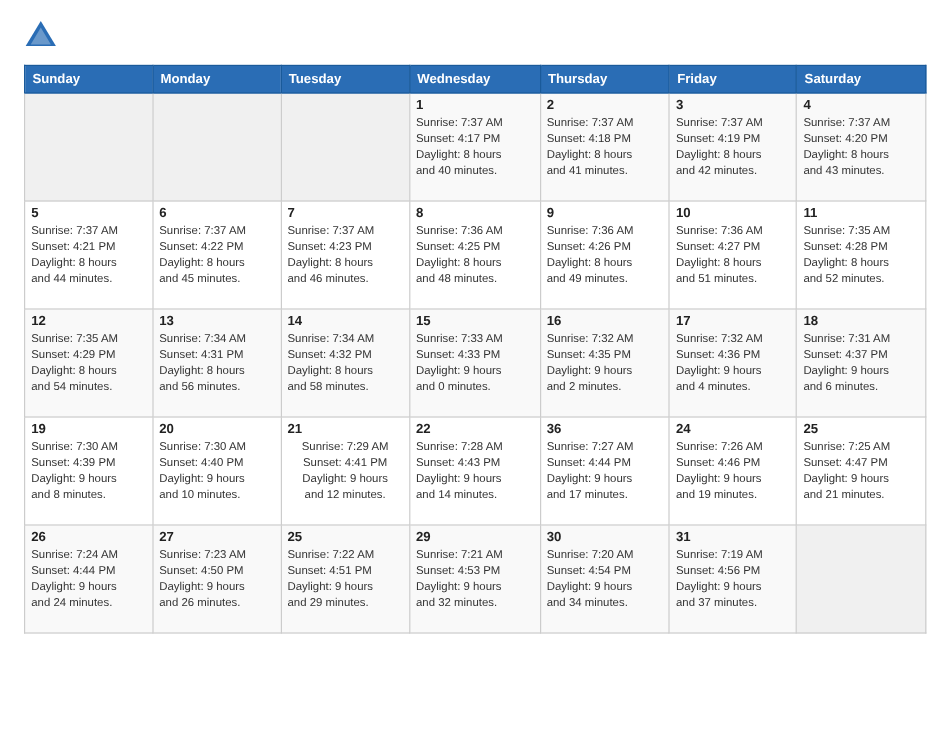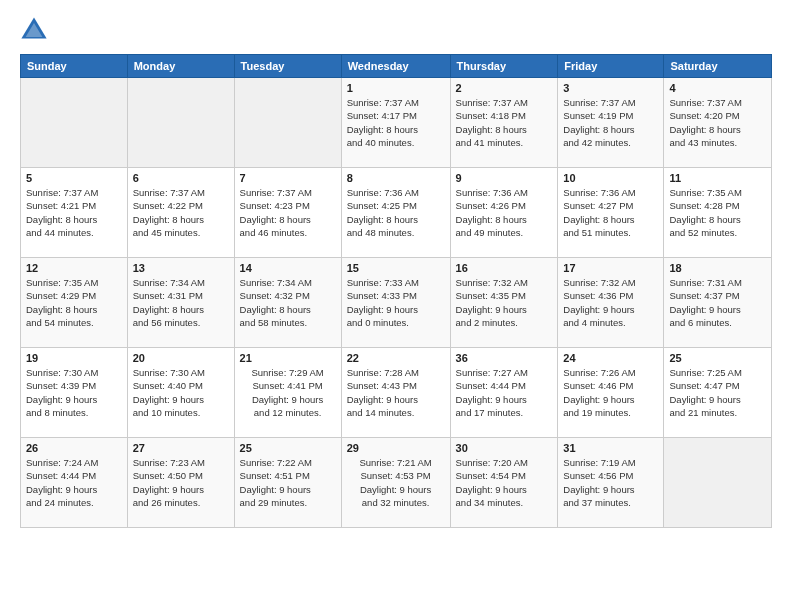--- a/index.html
+++ b/index.html
@@ -327,21 +327,21 @@
           </td>
           <td>
             <div class="day-number">25</div>
             <div class="day-info" style="white-space: pre-line;">Sunrise: 7:22 AM
 Sunset: 4:51 PM
 Daylight: 9 hours
 and 29 minutes.</div>
           </td>
           <td>
             <div class="day-number">29</div>
-            <div class="day-info" style="white-space: pre-line; text-align: center;">Sunrise: 7:21 AM
+            <div class="day-info" style="white-space: pre-line;">Sunrise: 7:21 AM
 Sunset: 4:53 PM
 Daylight: 9 hours
 and 32 minutes.</div>
           </td>
           <td>
             <div class="day-number">30</div>
             <div class="day-info" style="white-space: pre-line;">Sunrise: 7:20 AM
 Sunset: 4:54 PM
 Daylight: 9 hours
 and 34 minutes.</div>

